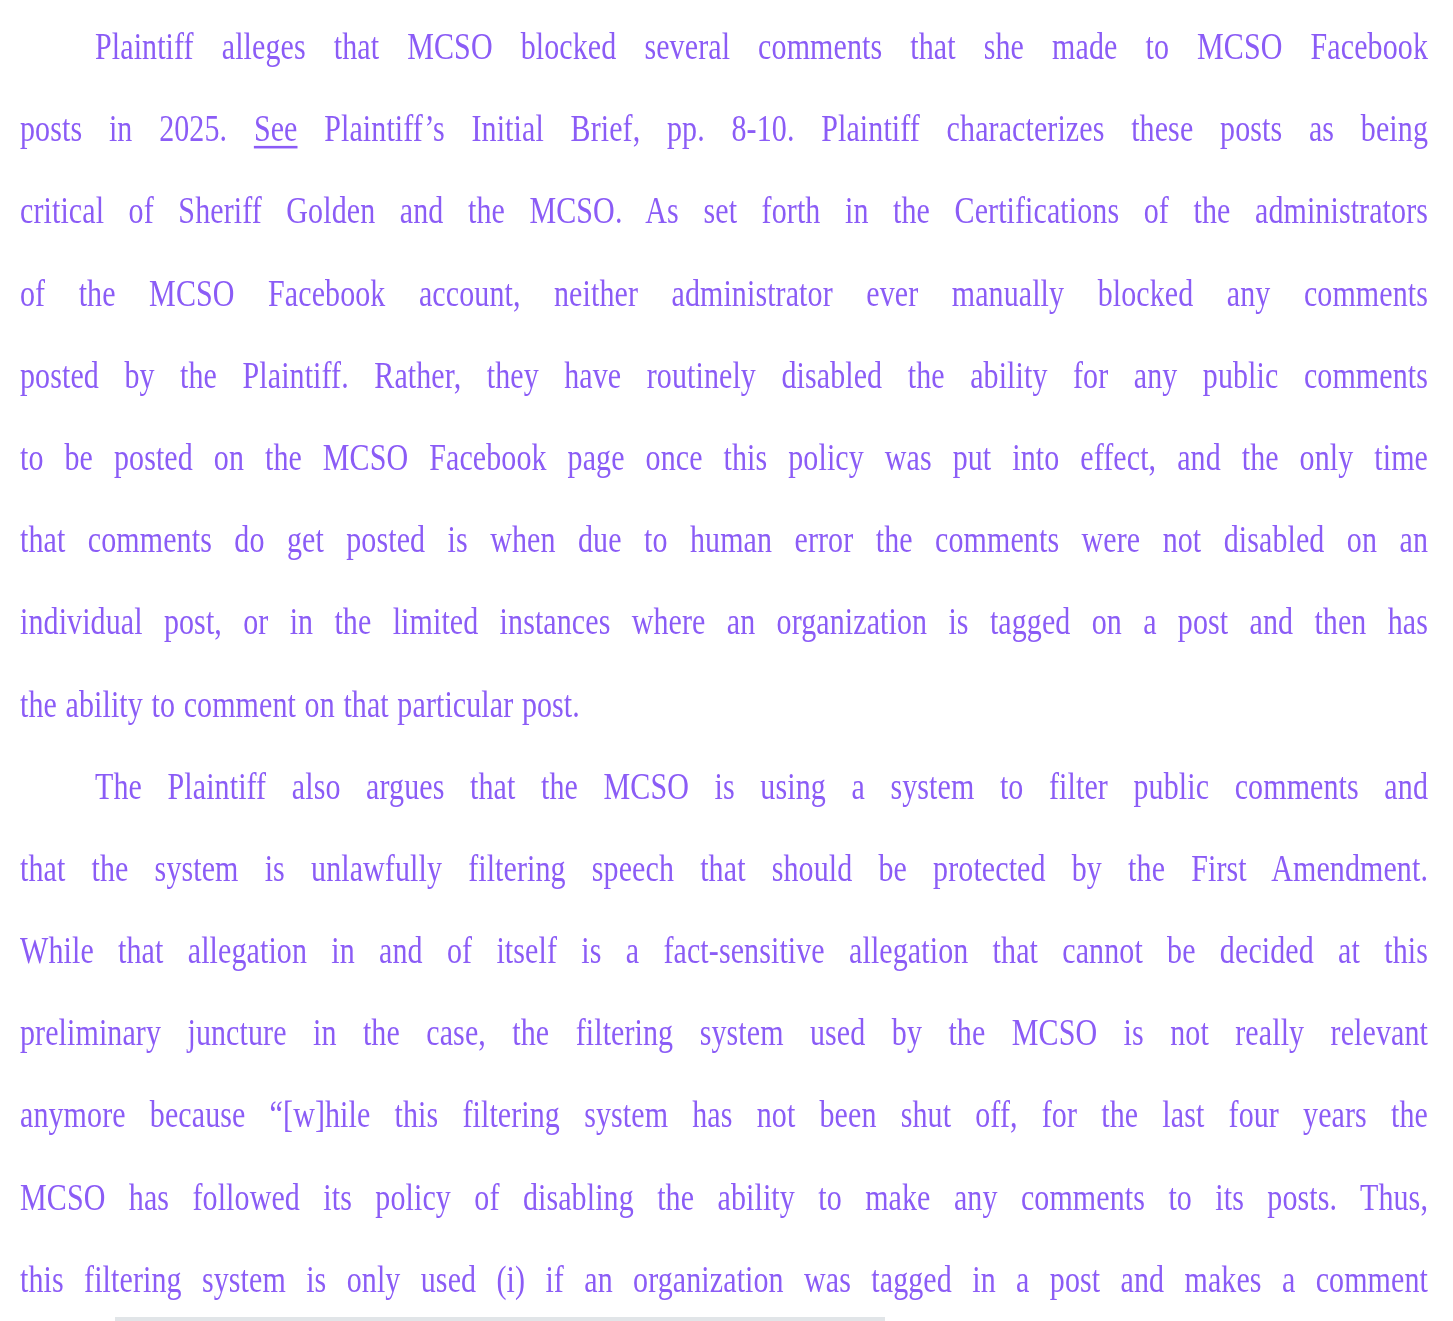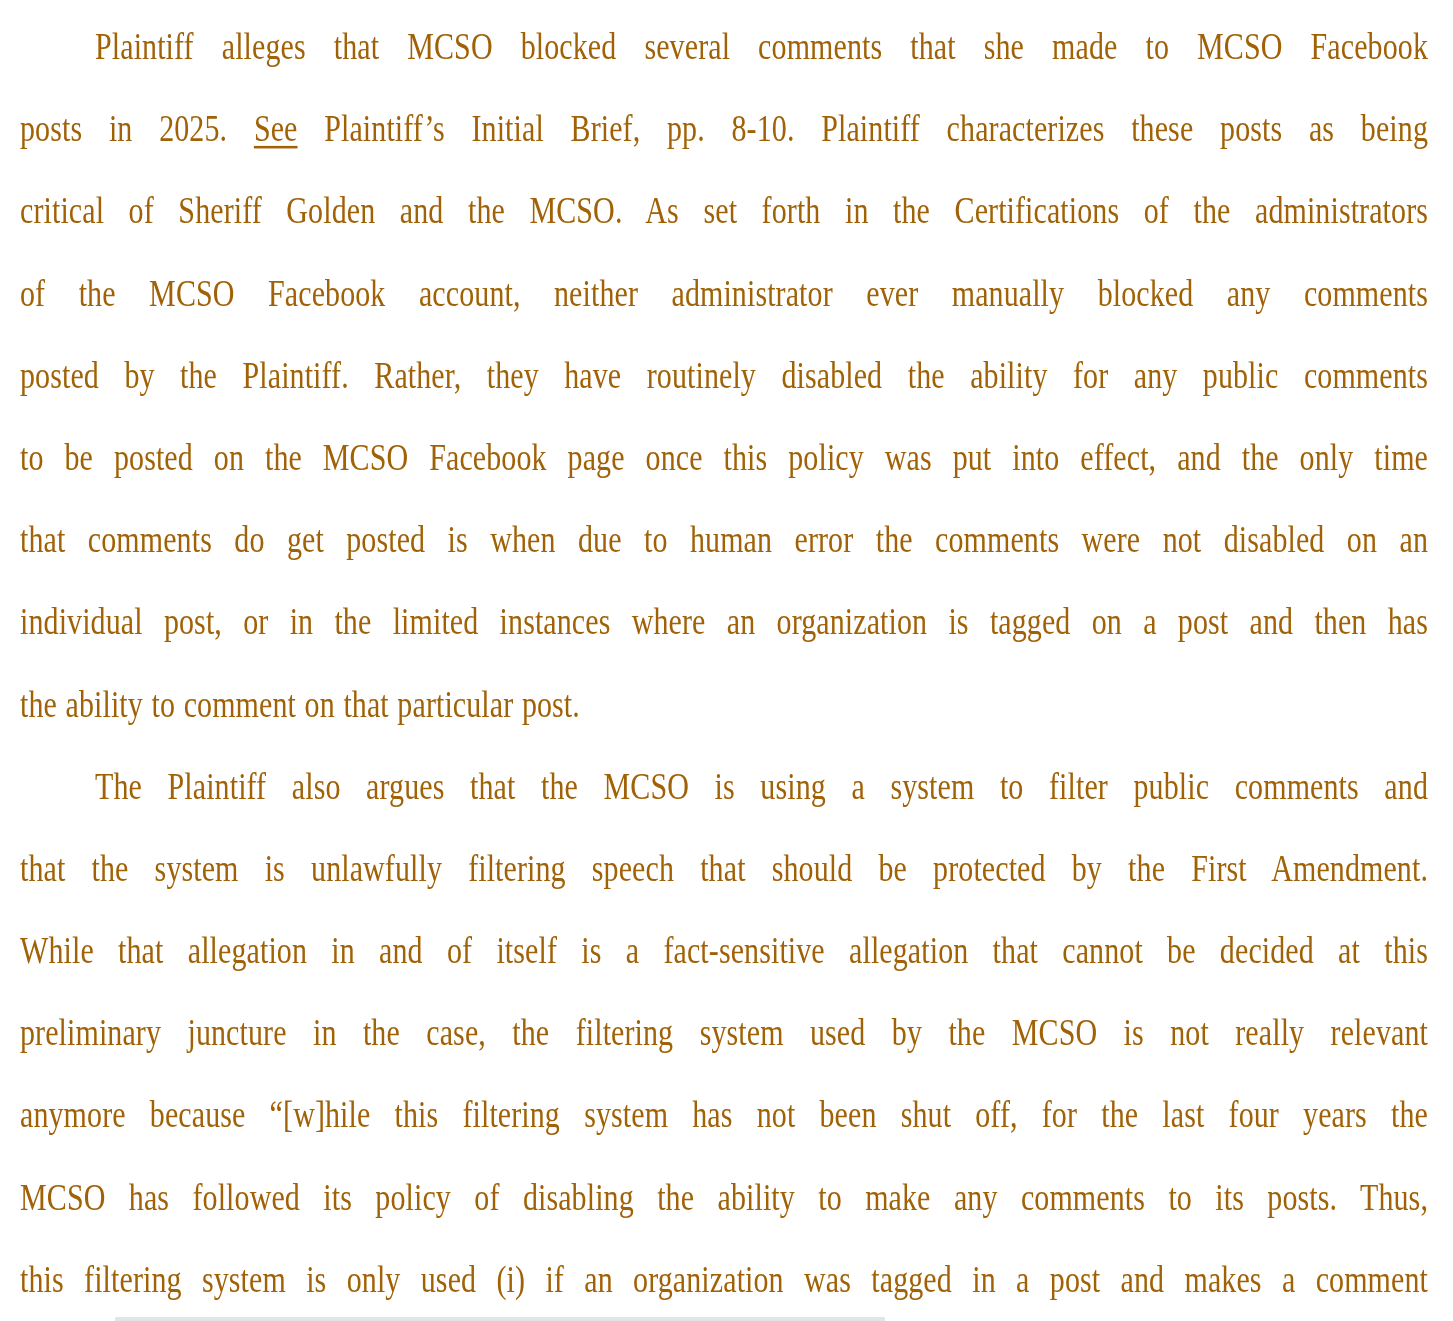--- a/index.html
+++ b/index.html
@@ -53,21 +53,21 @@
     left: 115px;
     bottom: 0;
     width: 770px;
     height: 4px;
     opacity: 0.55;
   }
 </style>
 </head>
 <body style="background: rgb(255, 255, 255);">
 
-<div class="page" style="color: #a16207;">
+<div class="page" style="color: #8b5cf6;">
   <div class="text-block">
       <div class="line indent"><span>Plaintiff alleges that MCSO blocked several comments that she made to MCSO Facebook</span></div>
       <div class="line"><span>posts in 2025.  </span><span class="underline">See</span><span> Plaintiff’s Initial Brief, pp. 8-10. Plaintiff characterizes these posts as being</span></div>
       <div class="line"><span>critical of Sheriff Golden and the MCSO.  As set forth in the Certifications of the administrators</span></div>
       <div class="line"><span>of the MCSO Facebook account, neither administrator ever manually blocked any comments</span></div>
       <div class="line"><span>posted by the Plaintiff.  Rather, they have routinely disabled the ability for any public comments</span></div>
       <div class="line"><span>to be posted on the MCSO Facebook page once this policy was put into effect, and the only time</span></div>
       <div class="line"><span>that comments do get posted is when due to human error the comments were not disabled on an</span></div>
       <div class="line"><span>individual post, or in the limited instances where an organization is tagged on a post and then has</span></div>
       <div class="line no-justify"><span>the ability to comment on that particular post.</span></div>

